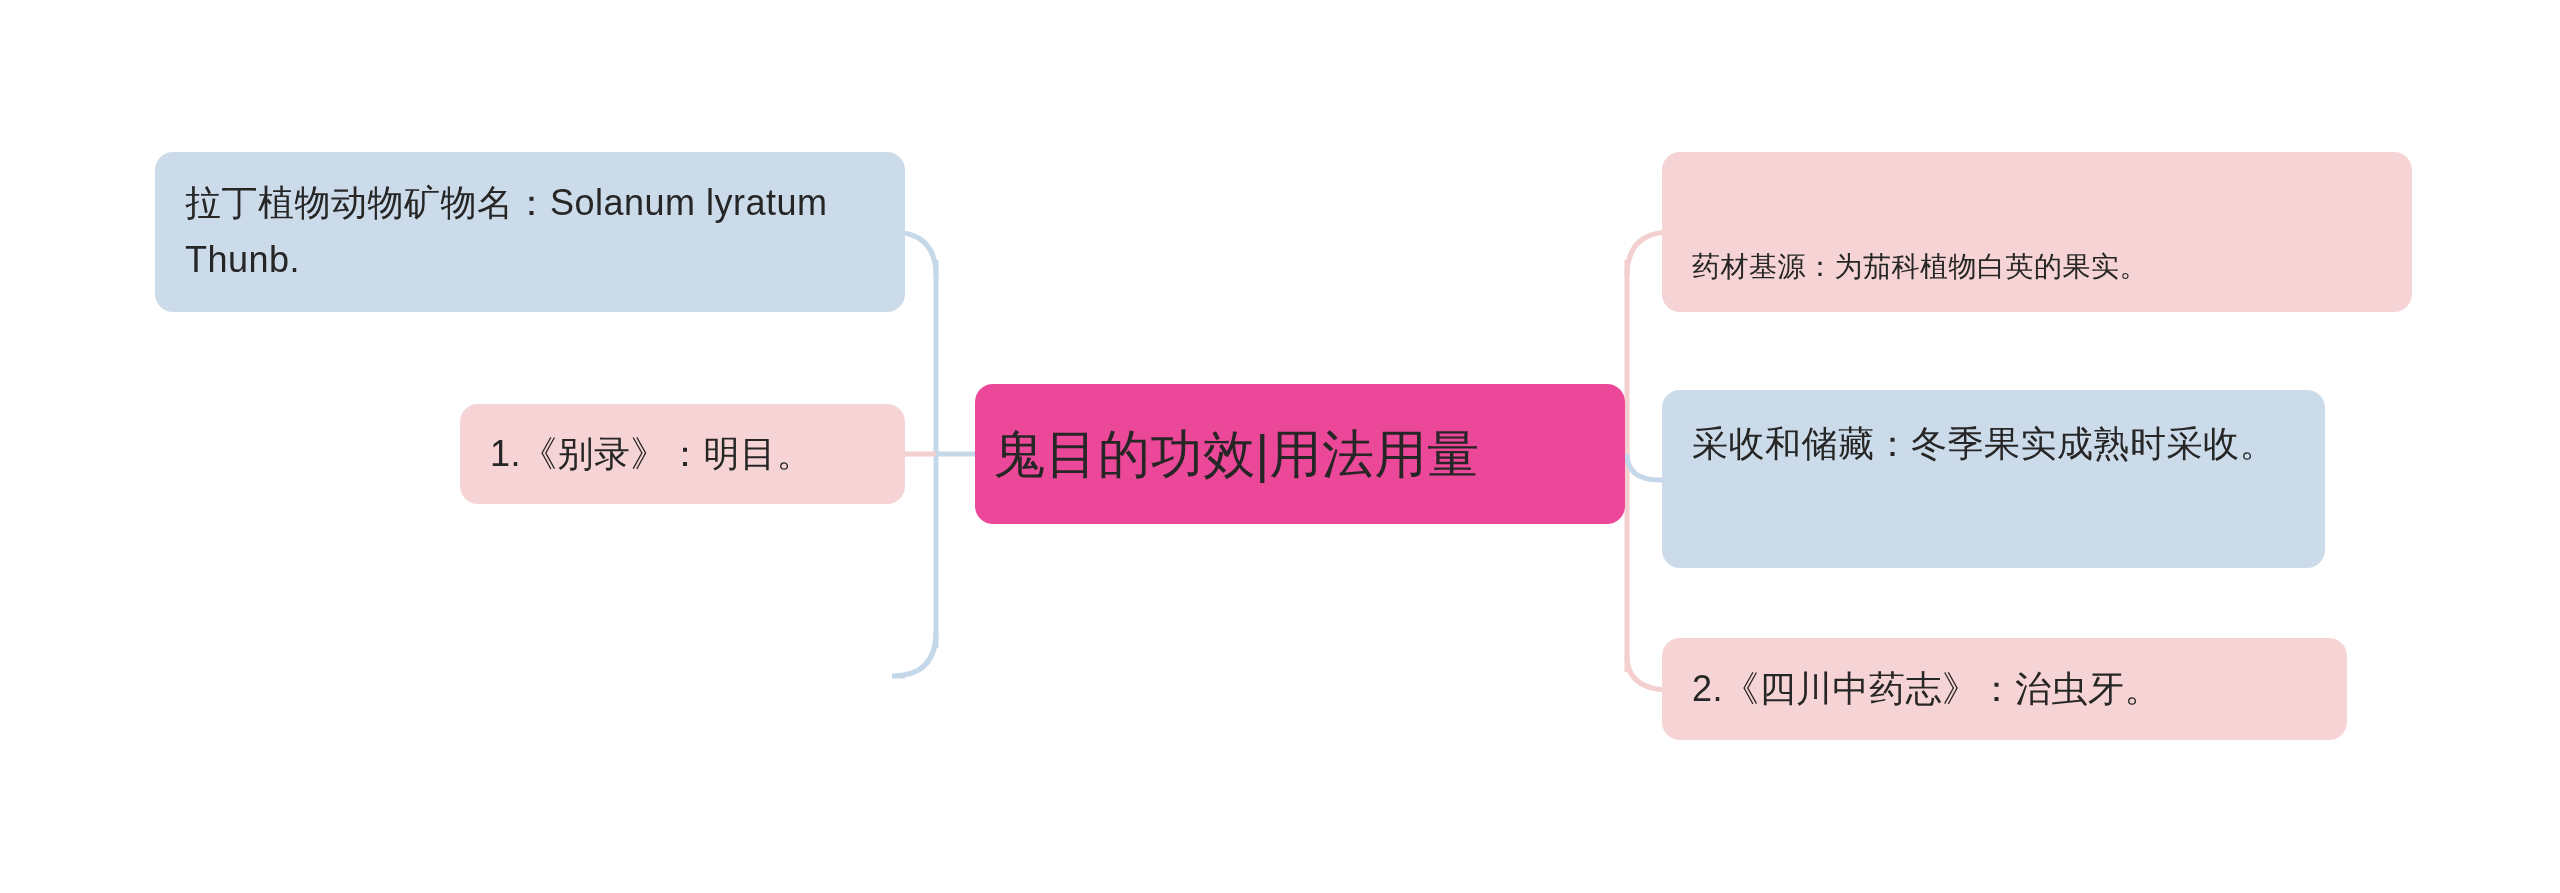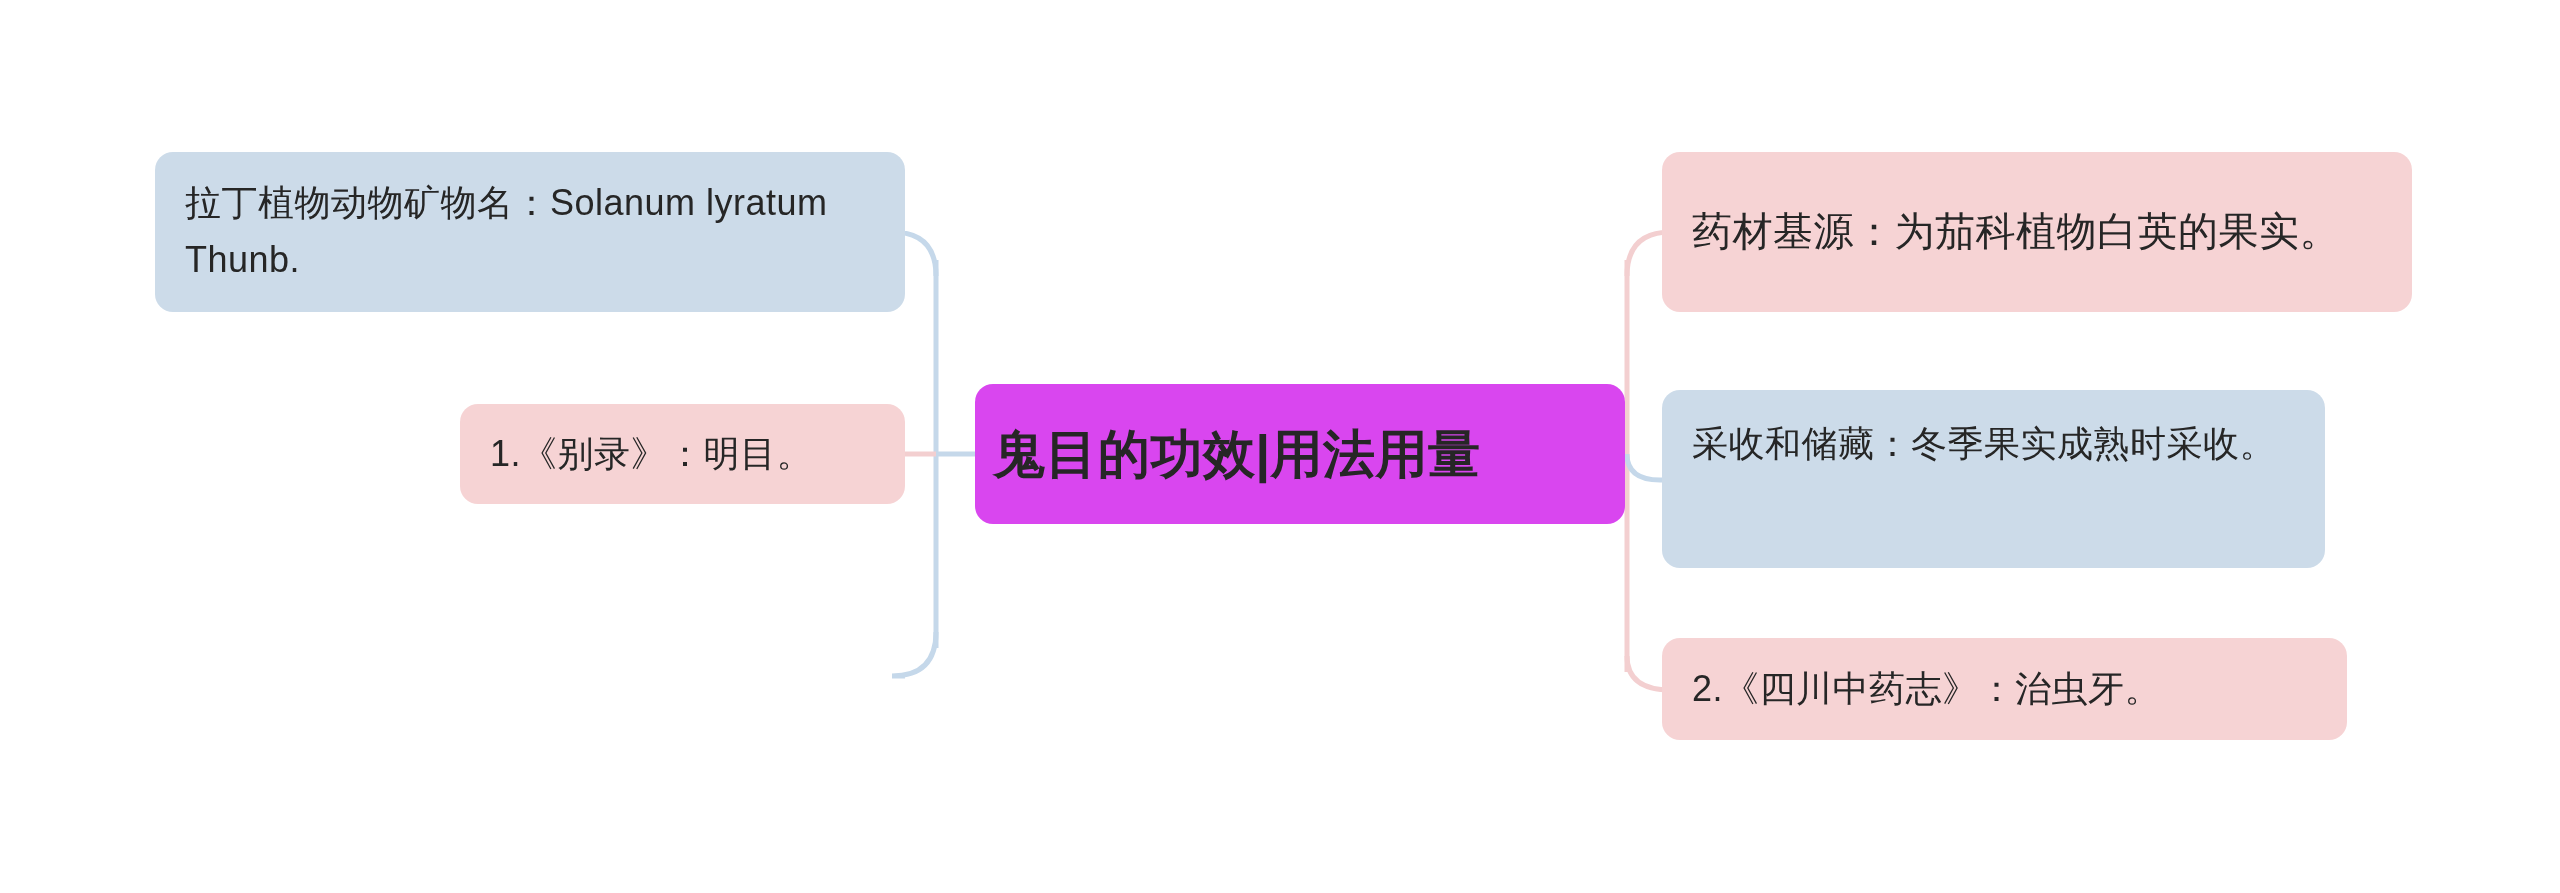--- a/index.html
+++ b/index.html
@@ -32,21 +32,21 @@
     display: flex;
     align-items: center;
     padding: 23px 30px;
     color: #262626;
     line-height: 1.58;
     letter-spacing: 0.5px;
     word-break: break-word;
   }
   .node-blue  { background: #ccdbe9; }
   .node-pink  { background: #f6d3d4; }
-  .node-root  { background: #d946ef; font-weight: bold; }
+  .node-root  { background: #ec4899; }
 
   
   #node-latin-name {
     left: 155px;  top: 152px;
     width: 750px; height: 160px;
     font-size: 36px;
   }
   #node-bielu {
     left: 460px;  top: 404px;
     width: 445px; height: 100px;
@@ -64,22 +64,22 @@
     width: 650px; height: 140px;
     font-size: 52px;
     justify-content: center;
     padding: 10px 18px;
   }
 
   
   #node-source {
     left: 1662px; top: 152px;
     width: 750px; height: 160px;
-    font-size: 40px;
-    align-items: center;
+    font-size: 28px;
+    align-items: flex-end;
     padding-top: 22px;
   }
   #node-harvest {
     left: 1662px; top: 390px;
     width: 663px; height: 178px;
     font-size: 36px;
     align-items: flex-start;
     padding-top: 26px;
   }
   #node-sichuan {

